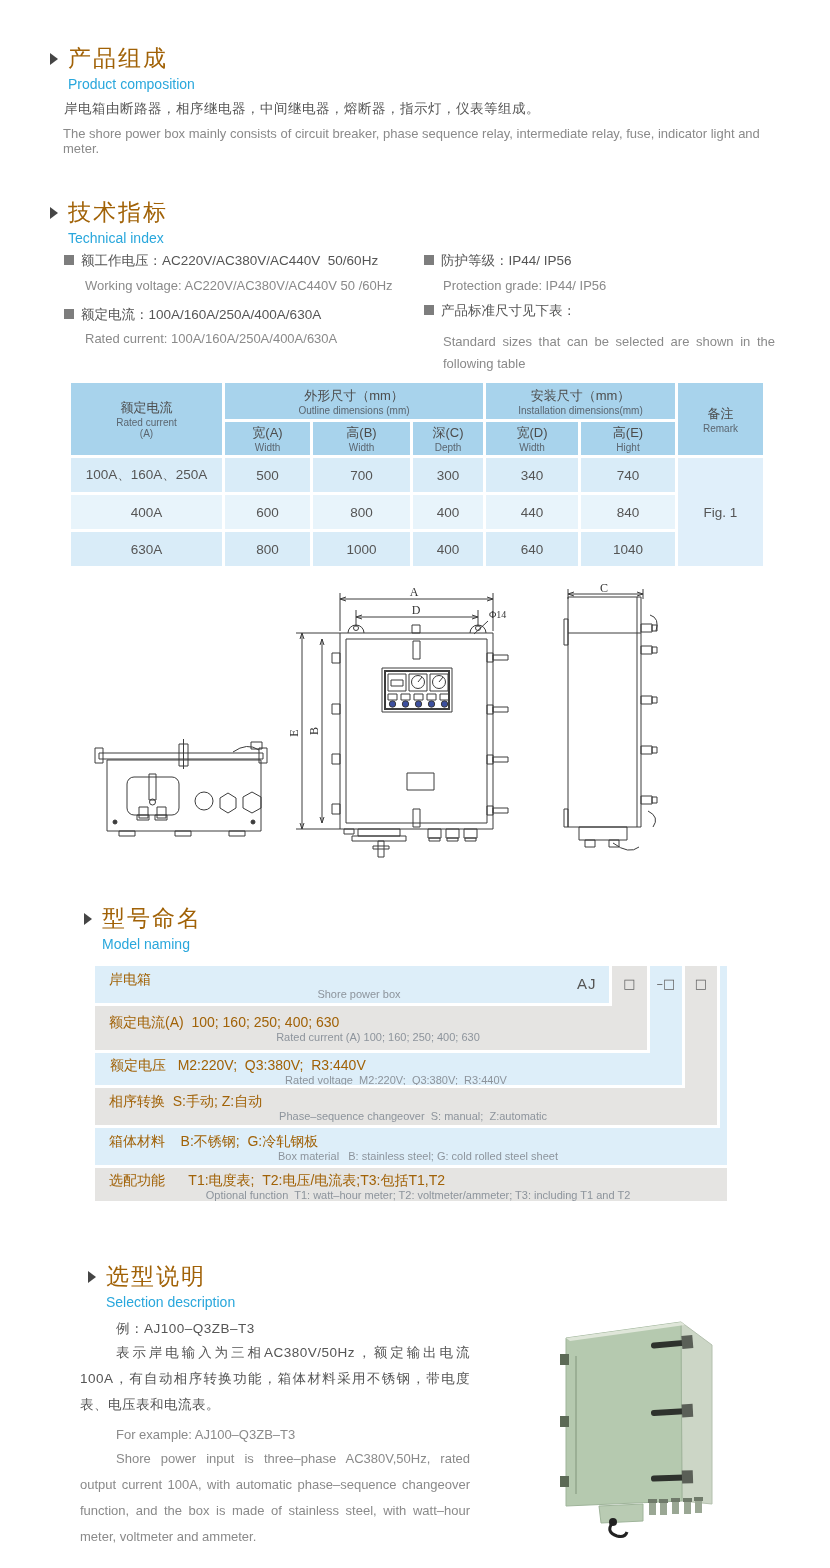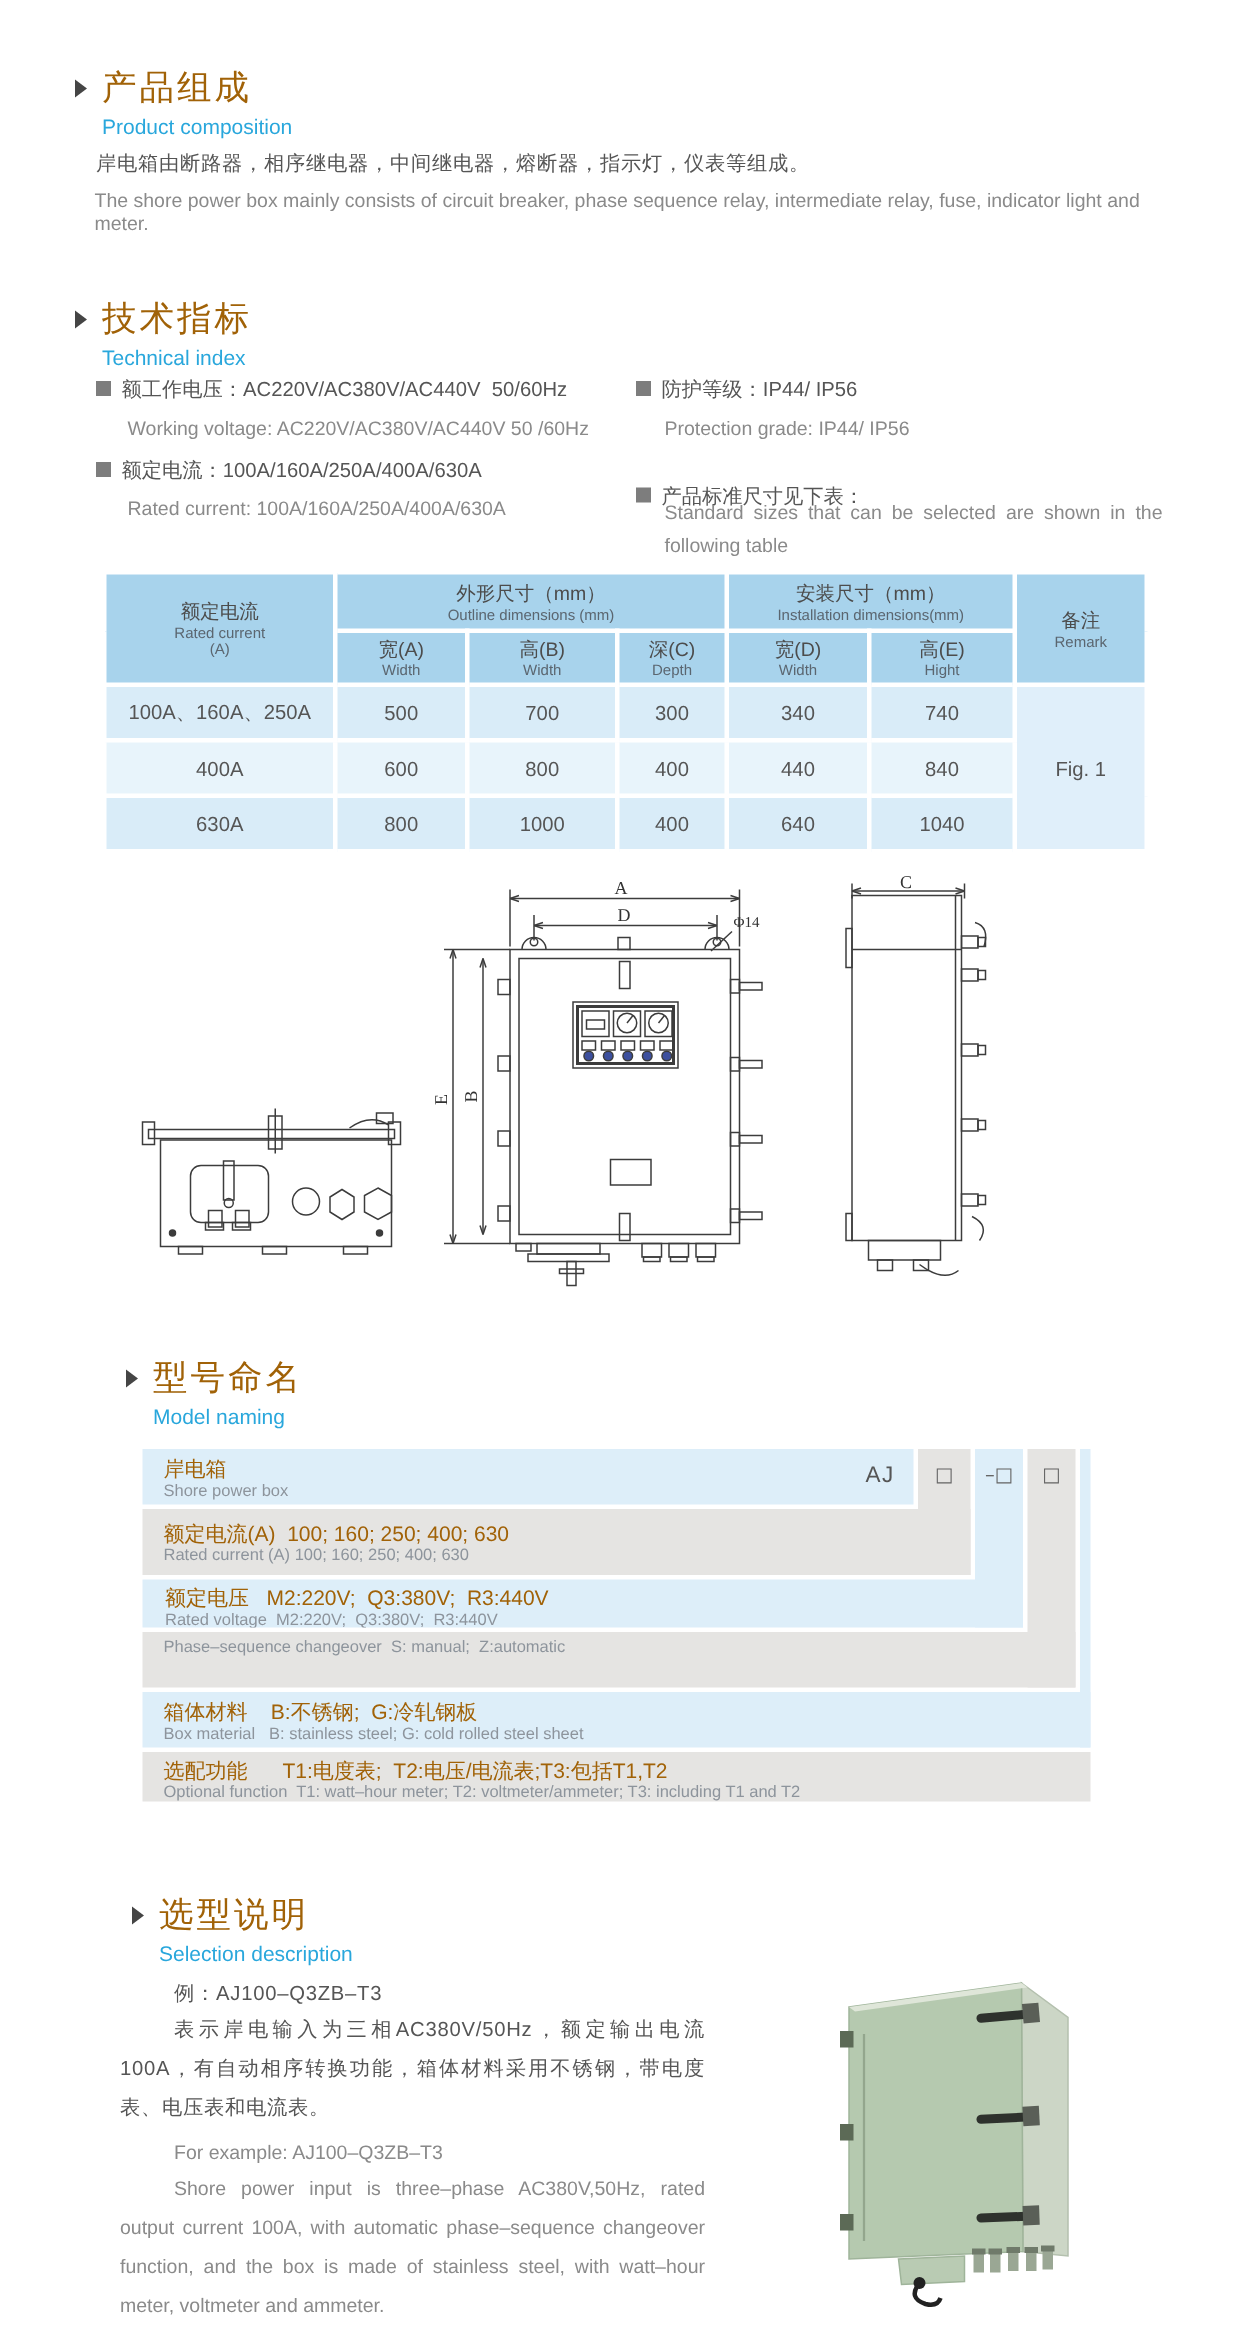--- a/index.html
+++ b/index.html
@@ -32,21 +32,21 @@
   .draw{position:absolute;}
   .draw *{vector-effect:non-scaling-stroke;}
   .dimt{font:12px "Liberation Serif",serif;fill:#333;}
   .dimt2{font:10px "Liberation Serif",serif;fill:#333;}
   
   #naming{position:absolute;left:95px;top:966px;width:632px;height:236px;}
   .nrow{position:absolute;left:0;overflow:hidden;}
   .nblue{background:#ddeef9;} .ngray{background:#e5e4e2;}
   .nrow .t{padding:4px 0 0 14px;}
   .nrow .zh{font-size:14px;color:#a16207;white-space:pre-wrap;line-height:1.3;}
-  .nrow .en{font-size:11px;color:#8d949c;white-space:pre-wrap;line-height:1.25;}
+  .nrow .en{font-size:11px;color:#8d949c;white-space:pre-wrap;line-height:1.25;text-align:center;}
   .strip{position:absolute;top:0;}
   .code{display:block;text-align:center;margin-top:10px;font-size:13px;color:#666;
         font-family:"DejaVu Sans",sans-serif;}
   .aj{position:absolute;left:482px;top:9px;font-size:15px;color:#555;letter-spacing:1px;}
   
   .sel-zh{font-size:13.5px;color:#555;line-height:26px;text-align:justify;letter-spacing:.5px;}
   .sel-en{font-size:13px;color:#8a8a8a;line-height:26px;text-align:justify;}
 </style>
 </head>
 <body>
@@ -77,21 +77,21 @@
   <div class="abs spec-en" style="left:85px;top:278px;">Working voltage: AC220V/AC380V/AC440V 50 /60Hz</div>
   <div class="abs" style="left:64px;top:305px;">
     <span class="sq"></span><span class="spec-zh">额定电流：100A/160A/250A/400A/630A</span>
   </div>
   <div class="abs spec-en" style="left:85px;top:331px;">Rated current: 100A/160A/250A/400A/630A</div>
 
   <div class="abs" style="left:424px;top:251px;">
     <span class="sq"></span><span class="spec-zh">防护等级：IP44/ IP56</span>
   </div>
   <div class="abs spec-en" style="left:443px;top:278px;">Protection grade: IP44/ IP56</div>
-  <div class="abs" style="left:424px;top:322px;text-align:center;">
+  <div class="abs" style="left:424px;top:301px;text-align:center;">
     <span class="sq"></span><span class="spec-zh">产品标准尺寸见下表：</span>
   </div>
   <div class="abs spec-en" style="left:443px;top:331px;width:332px;text-align:justify;line-height:22px;">Standard sizes that can be selected are shown in the following table</div>
 
   <table id="dimtab">
     <colgroup>
       <col style="width:154px">
         <col style="width:88px">
         <col style="width:100px">
       <col style="width:73px">
@@ -349,20 +349,21 @@
       </div>
     </div>
     <div class="nrow nblue" style="top:87px;height:32px;width:587px;">
       <div class="t" style="padding-top:3px;padding-left:15px;">
         <div class="zh">额定电压   M2:220V;  Q3:380V;  R3:440V</div>
         <div class="en">Rated voltage  M2:220V;  Q3:380V;  R3:440V</div>
       </div>
     </div>
     <div class="nrow ngray" style="top:122px;height:37px;width:622px;">
       <div class="t">
+        <div class="zh">相序转换  S:手动; Z:自动</div>
         <div class="en">Phase–sequence changeover  S: manual;  Z:automatic</div>
       </div>
     </div>
     <div class="nrow nblue" style="top:162px;height:37px;width:632px;">
       <div class="t">
         <div class="zh">箱体材料    B:不锈钢;  G:冷轧钢板</div>
         <div class="en">Box material   B: stainless steel; G: cold rolled steel sheet</div>
       </div>
     </div>
     <div class="nrow ngray" style="top:202px;height:33px;width:632px;">

